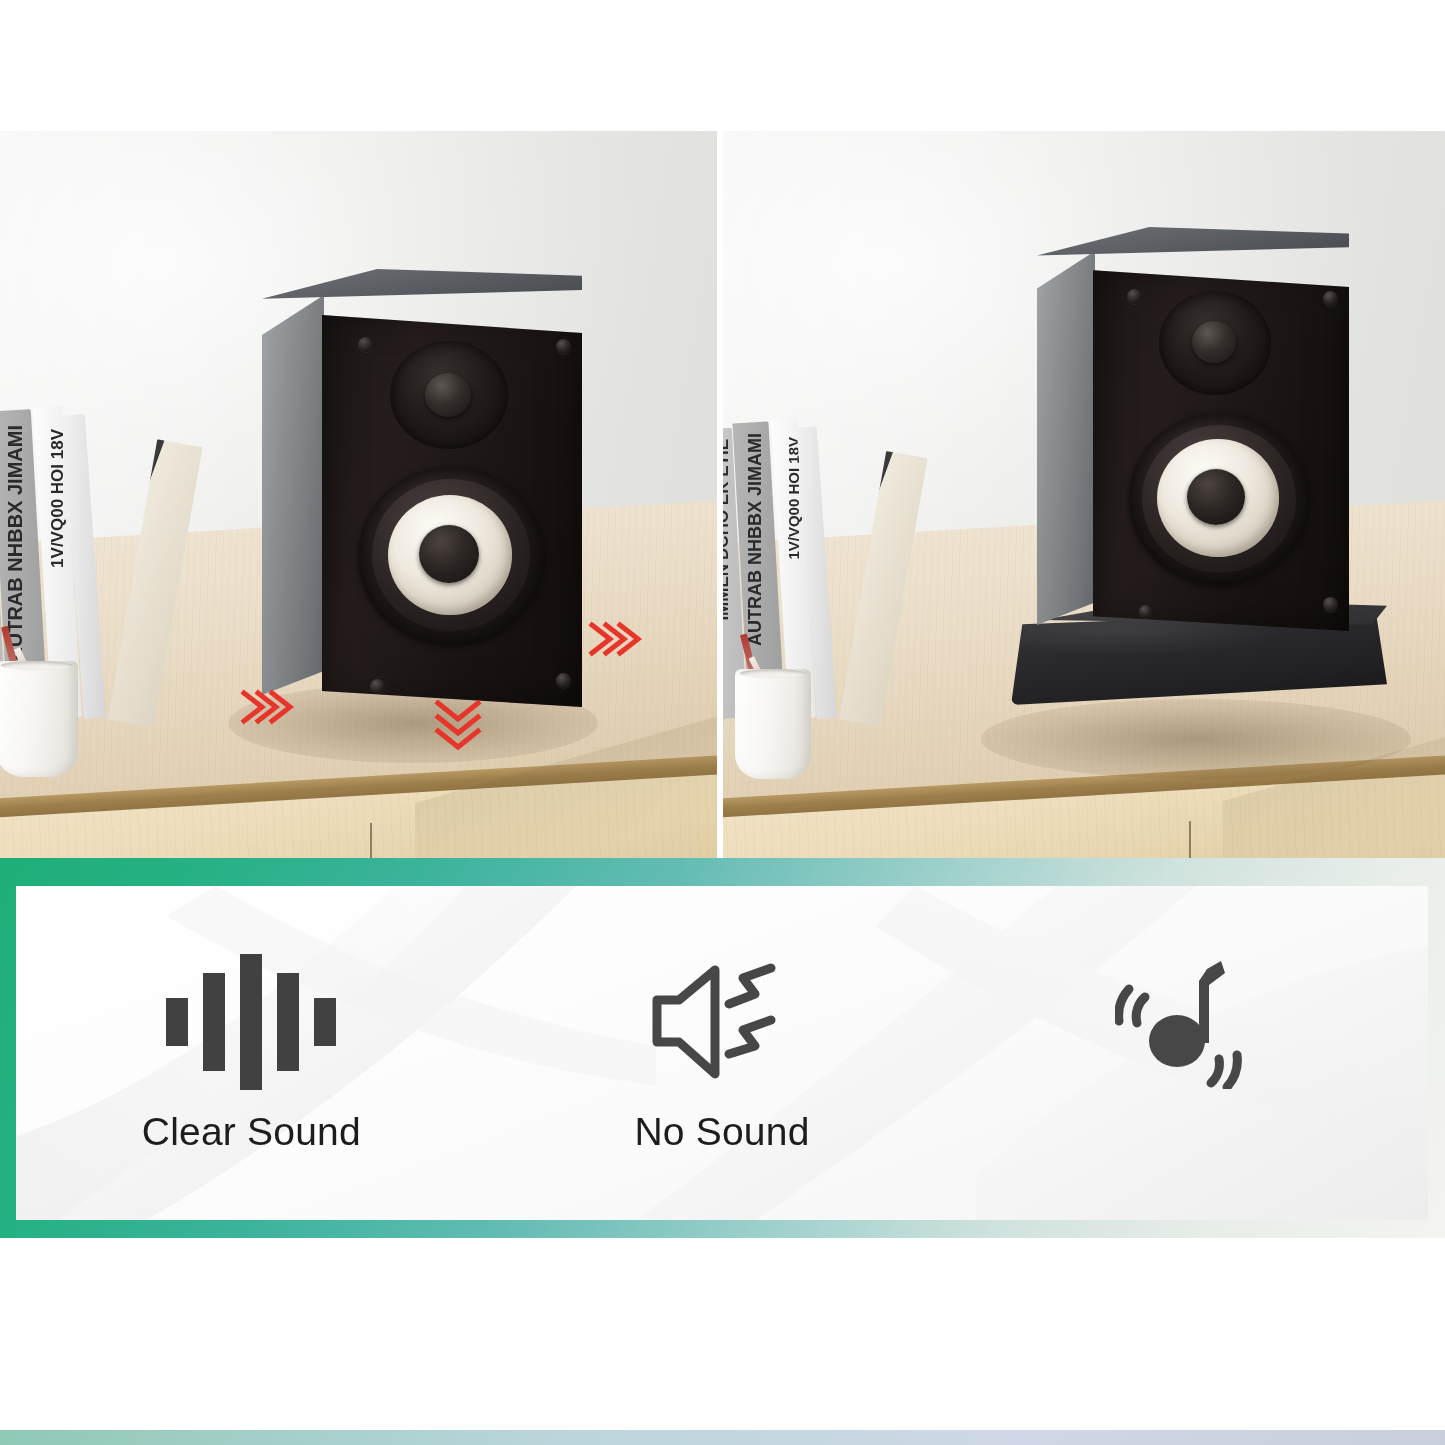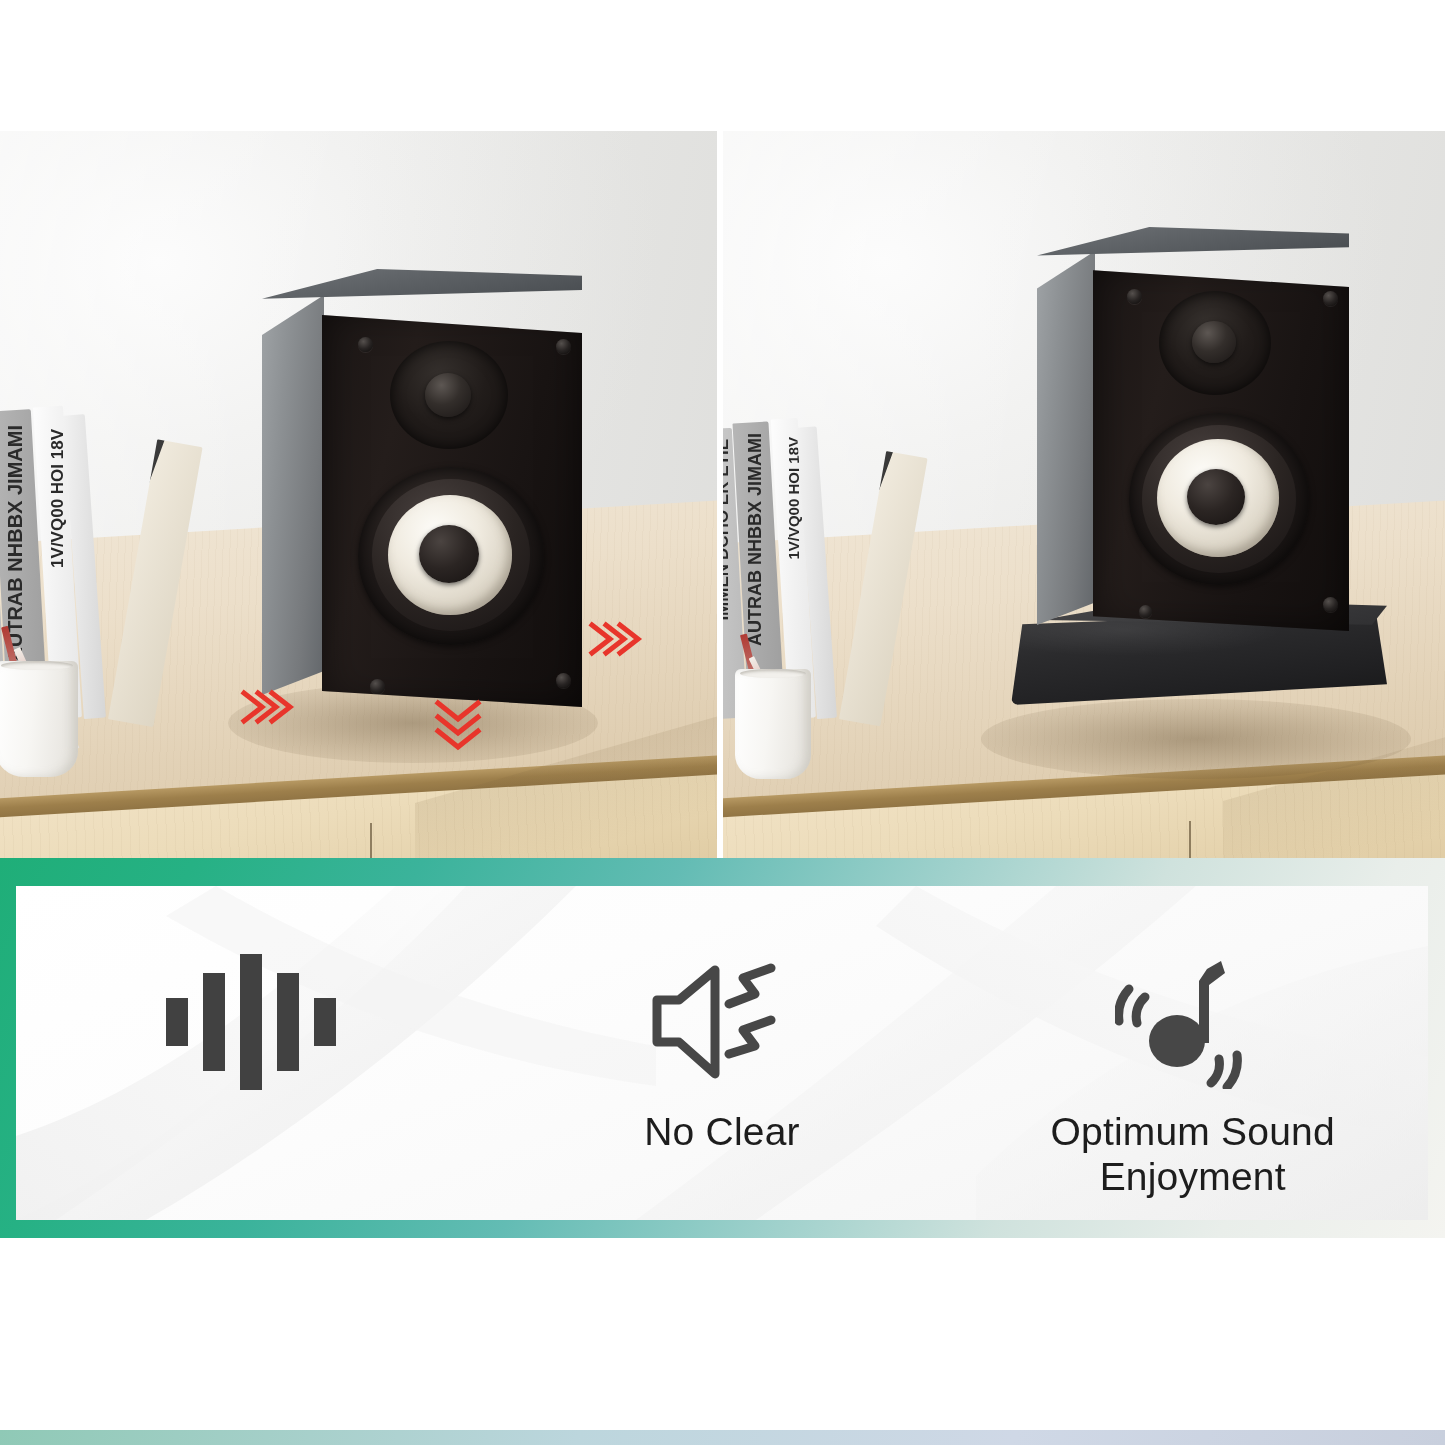--- a/index.html
+++ b/index.html
@@ -412,52 +412,51 @@
       <div class="feat">
         <div class="feat-icon">
           <div class="bars">
             <div class="bar" style="height:48px;"></div>
             <div class="bar" style="height:98px;"></div>
             <div class="bar" style="height:136px;"></div>
             <div class="bar" style="height:98px;"></div>
             <div class="bar" style="height:48px;"></div>
           </div>
         </div>
+        <div class="feat-label">Clear Sound</div>
       </div>
 
       <div class="feat">
         <div class="feat-icon">
           <svg width="150" height="132" viewBox="0 0 150 132">
             <g fill="none" stroke="#474747" stroke-width="9" stroke-linejoin="round" stroke-linecap="round">
               <path d="M68,14 L32,44 L10,44 L10,86 L32,86 L68,118 Z"></path>
               <polyline points="82,48 108,38 96,22 124,12"></polyline>
               <polyline points="82,98 108,90 96,74 124,64"></polyline>
             </g>
           </svg>
         </div>
-        <div class="feat-label">No Clear</div>
+        <div class="feat-label">No Sound</div>
       </div>
 
       <div class="feat">
         <div class="feat-icon">
           <svg width="156" height="134" viewBox="0 0 156 134">
             <g fill="#474747">
               <ellipse cx="62" cy="86" rx="28" ry="26"></ellipse>
               <path d="M84,88 L84,26 L92,14 L106,6 L110,18 L94,30 L94,88 Z"></path>
             </g>
             <g fill="none" stroke="#474747" stroke-width="9" stroke-linecap="round">
               <path d="M30,42 A26,26 0 0 0 22,68"></path>
               <path d="M14,34 A40,40 0 0 0 4,66"></path>
               <path d="M104,104 A26,26 0 0 1 96,128"></path>
               <path d="M122,100 A40,40 0 0 1 112,132"></path>
             </g>
           </svg>
         </div>
-        <div class="feat-label">Optimum Sound
-Enjoyment</div>
       </div>
 
     </div>
   </div>
 
   <div class="footer-bottomfade"></div>
 
 </div>
 
 </body></html>

